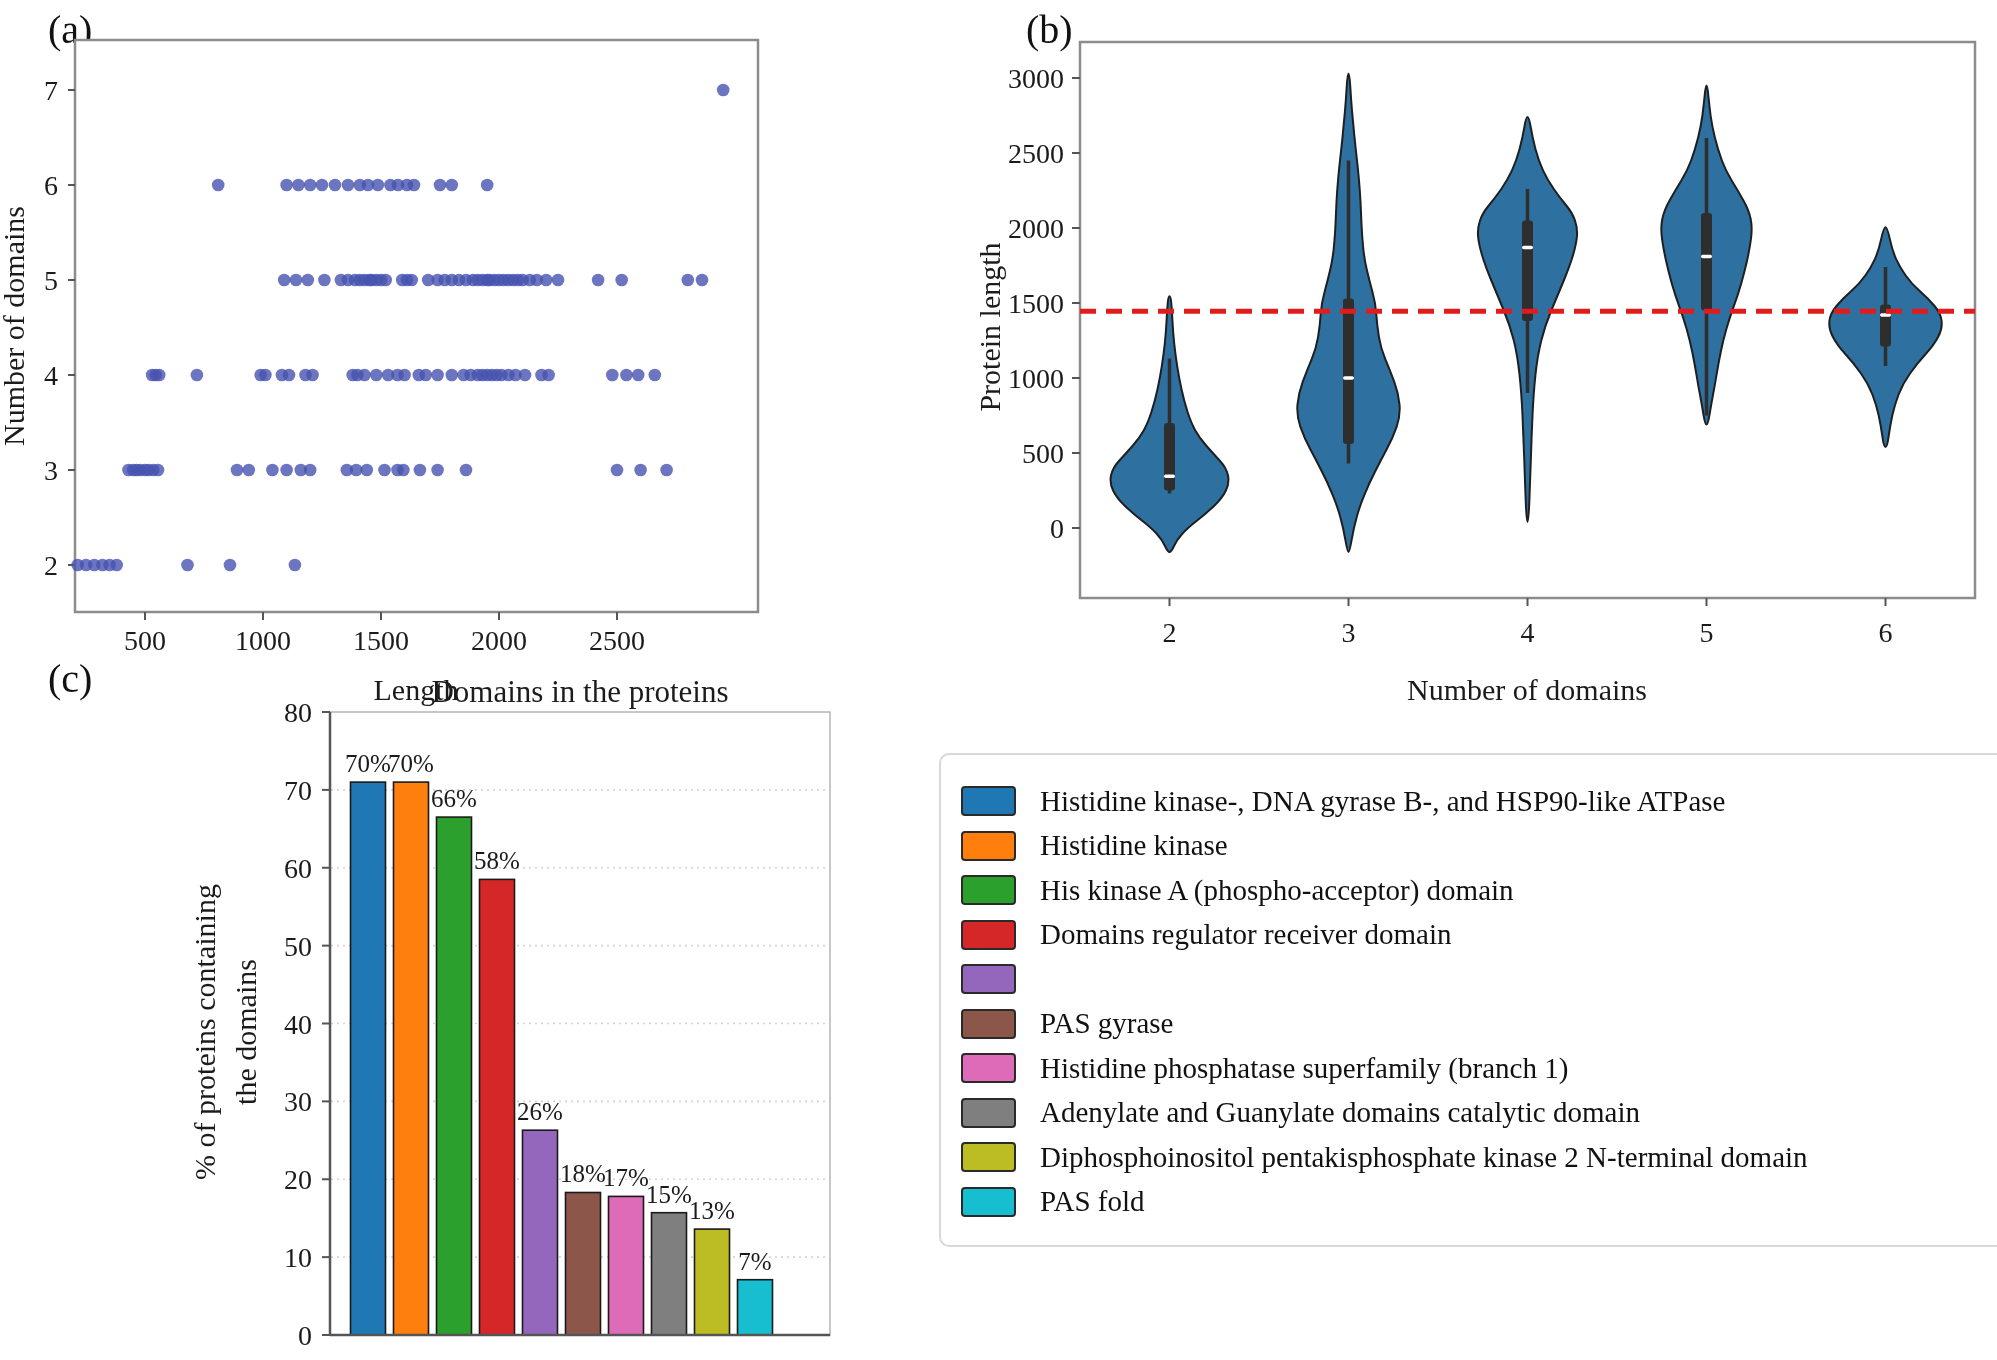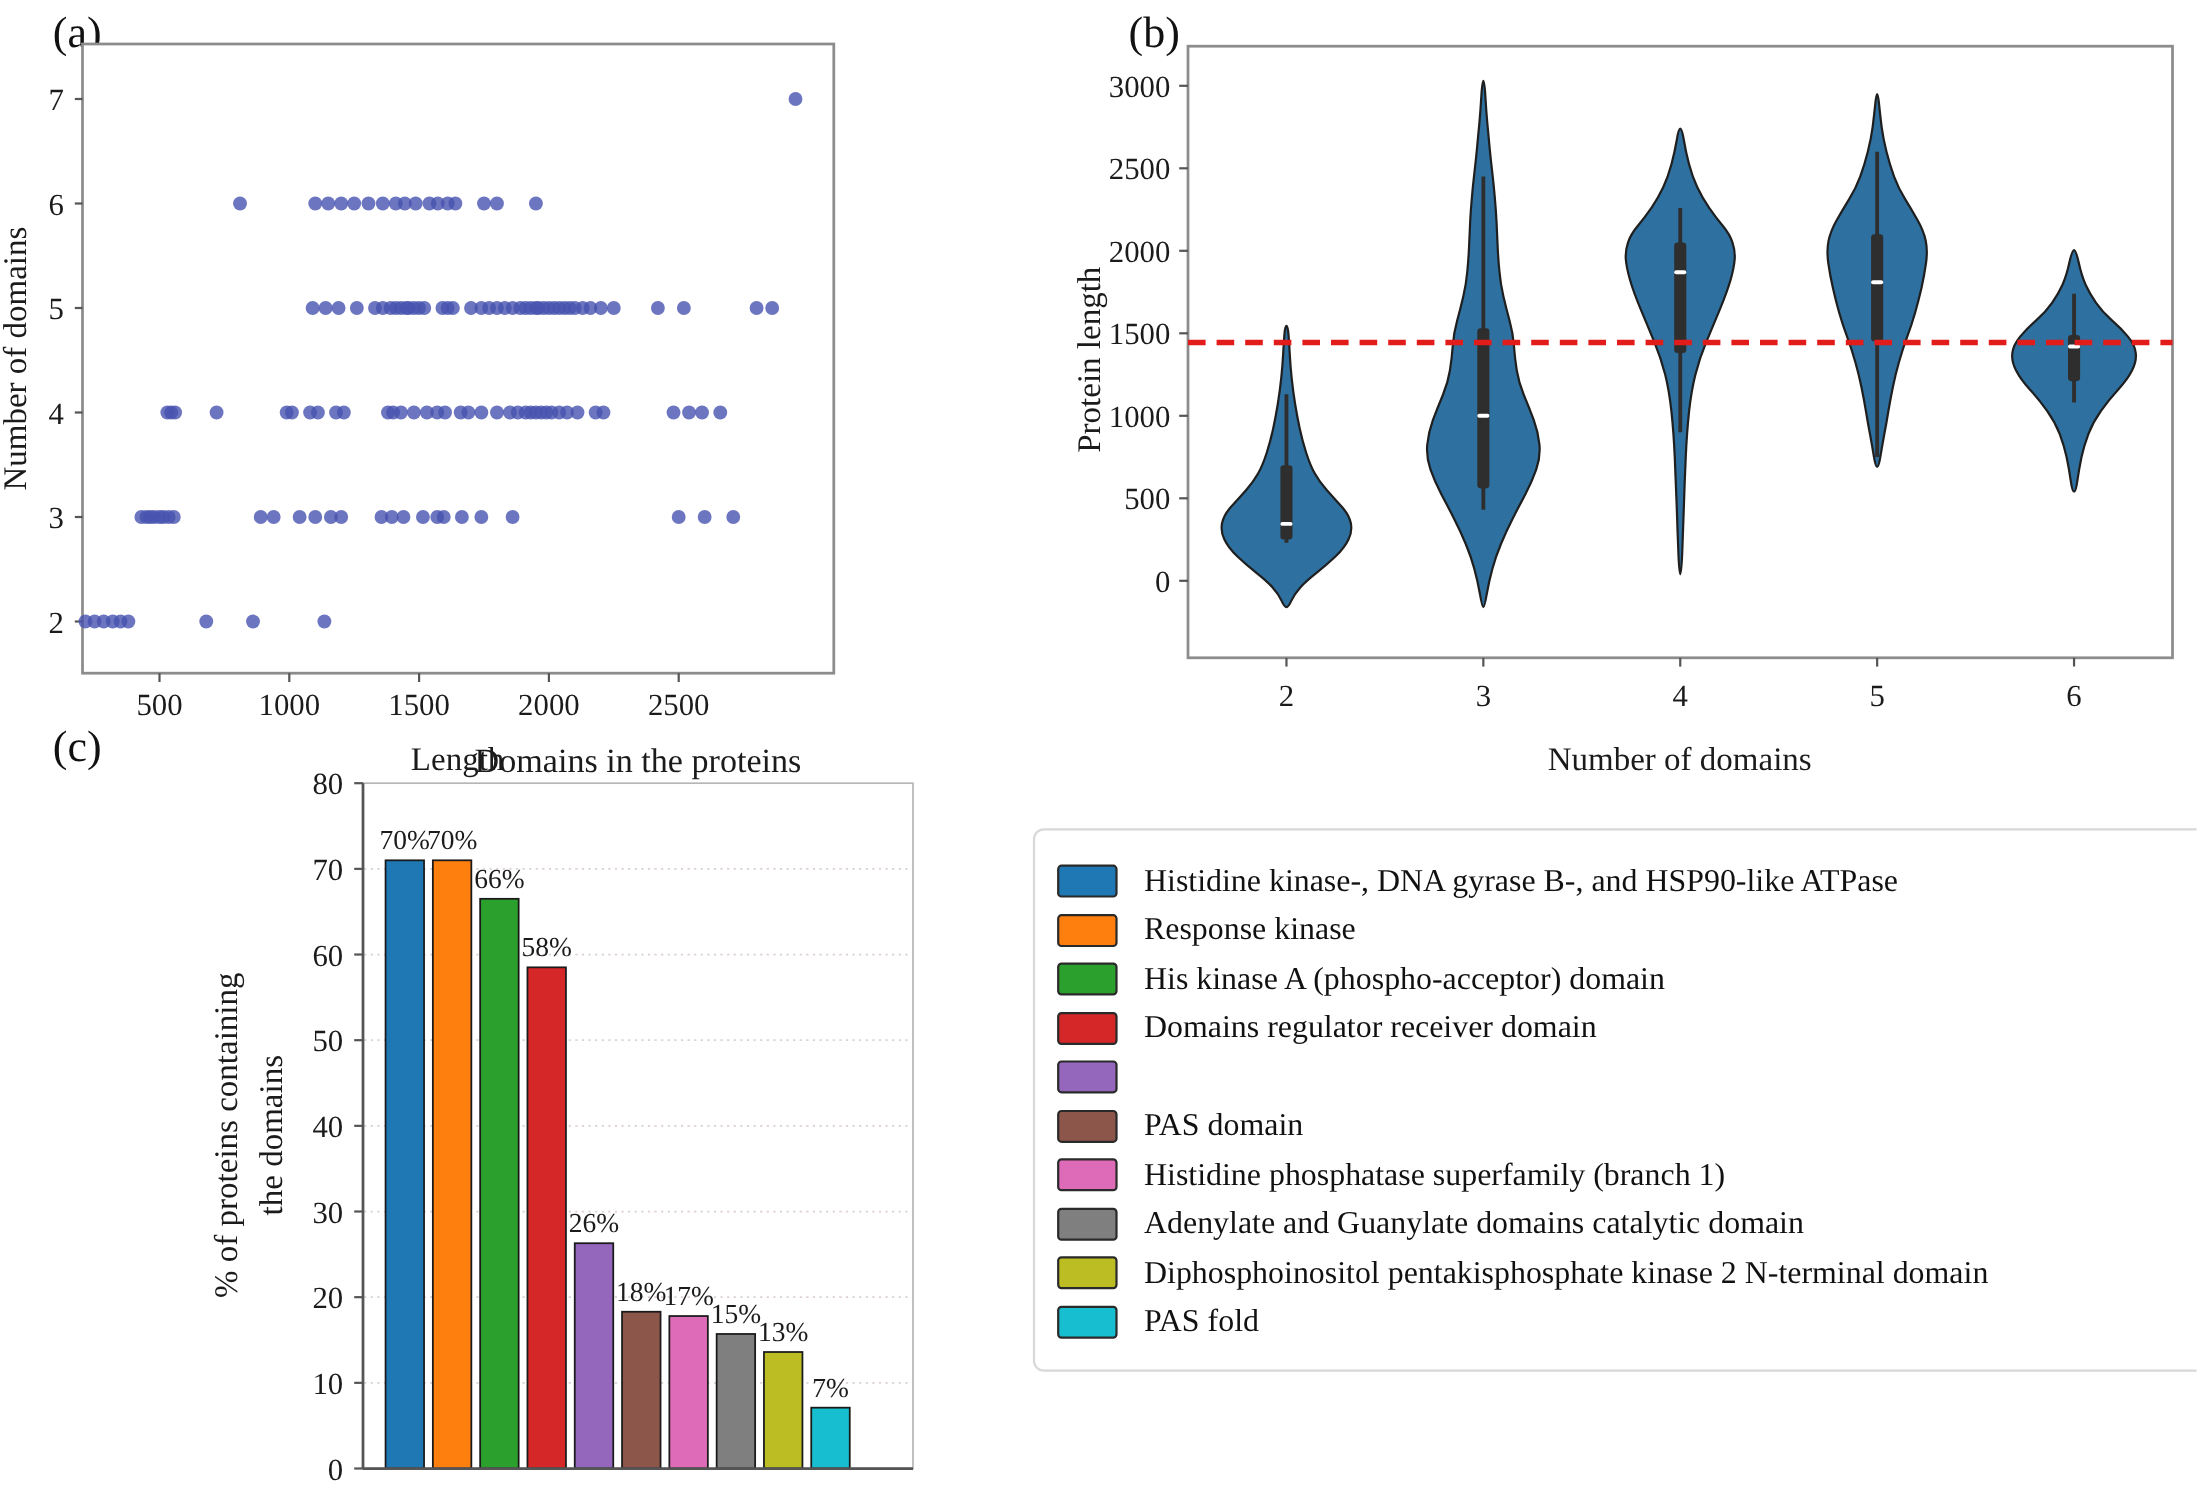--- a/index.html
+++ b/index.html
@@ -311,36 +311,36 @@
   </svg>
 
   <div id="legend-box">
     <div id="legend-items">
         <div class="legend-row">
           <span class="legend-swatch" style="background: rgb(31, 119, 180);"></span>
           <span class="legend-label">Histidine kinase-, DNA gyrase B-, and HSP90-like ATPase</span>
         </div>
         <div class="legend-row">
           <span class="legend-swatch" style="background: rgb(255, 127, 14);"></span>
-          <span class="legend-label">Response kinase</span>
+          <span class="legend-label">Histidine kinase</span>
         </div>
         <div class="legend-row">
           <span class="legend-swatch" style="background: rgb(44, 160, 44);"></span>
           <span class="legend-label">His kinase A (phospho-acceptor) domain</span>
         </div>
         <div class="legend-row">
           <span class="legend-swatch" style="background: rgb(214, 39, 40);"></span>
           <span class="legend-label">Domains regulator receiver domain</span>
         </div>
         <div class="legend-row">
           <span class="legend-swatch" style="background: rgb(148, 103, 189);"></span>
         </div>
         <div class="legend-row">
           <span class="legend-swatch" style="background: rgb(140, 86, 75);"></span>
-          <span class="legend-label">PAS domain</span>
+          <span class="legend-label">PAS gyrase</span>
         </div>
         <div class="legend-row">
           <span class="legend-swatch" style="background: rgb(222, 107, 183);"></span>
           <span class="legend-label">Histidine phosphatase superfamily (branch 1)</span>
         </div>
         <div class="legend-row">
           <span class="legend-swatch" style="background: rgb(127, 127, 127);"></span>
           <span class="legend-label">Adenylate and Guanylate domains catalytic domain</span>
         </div>
         <div class="legend-row">

